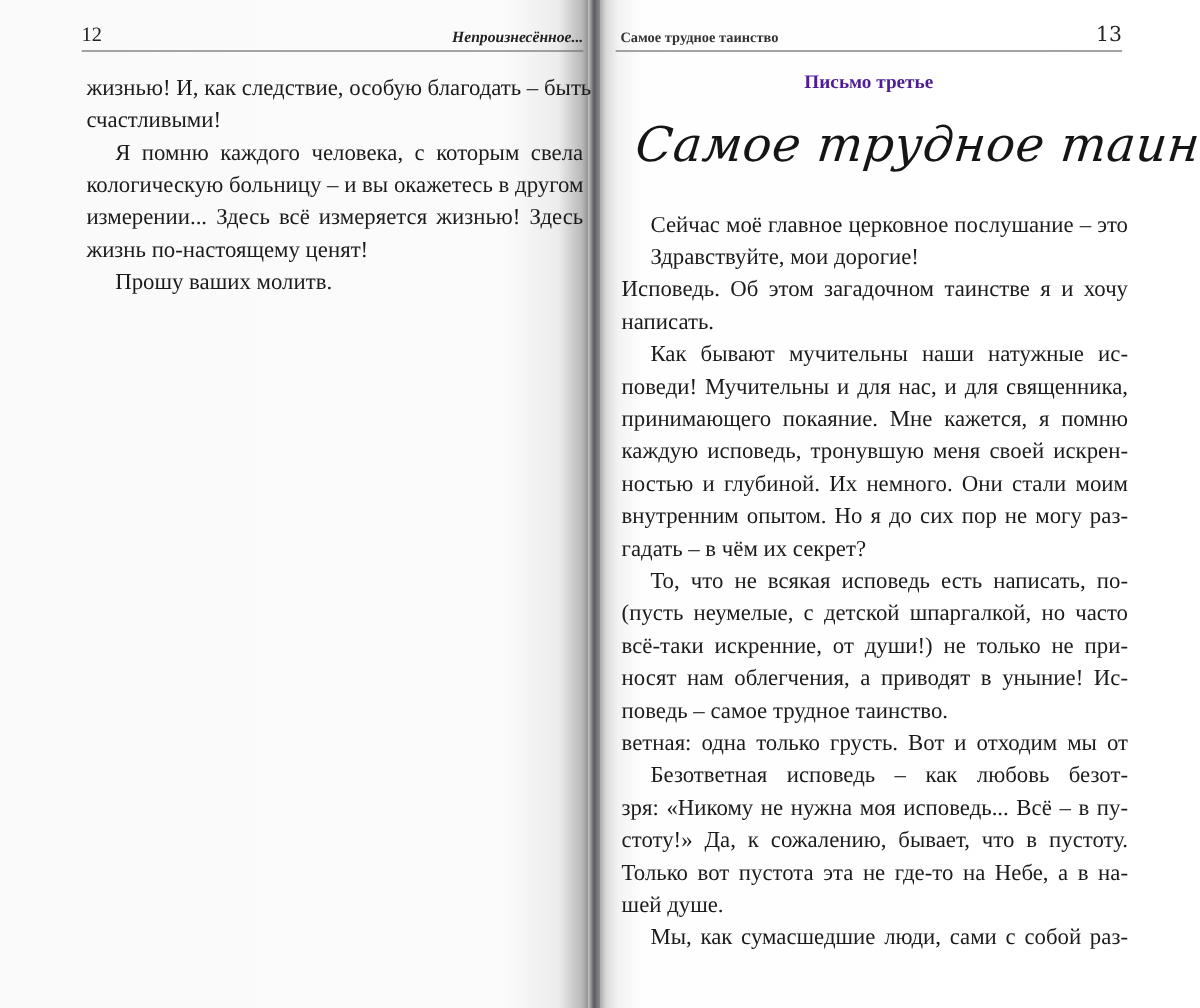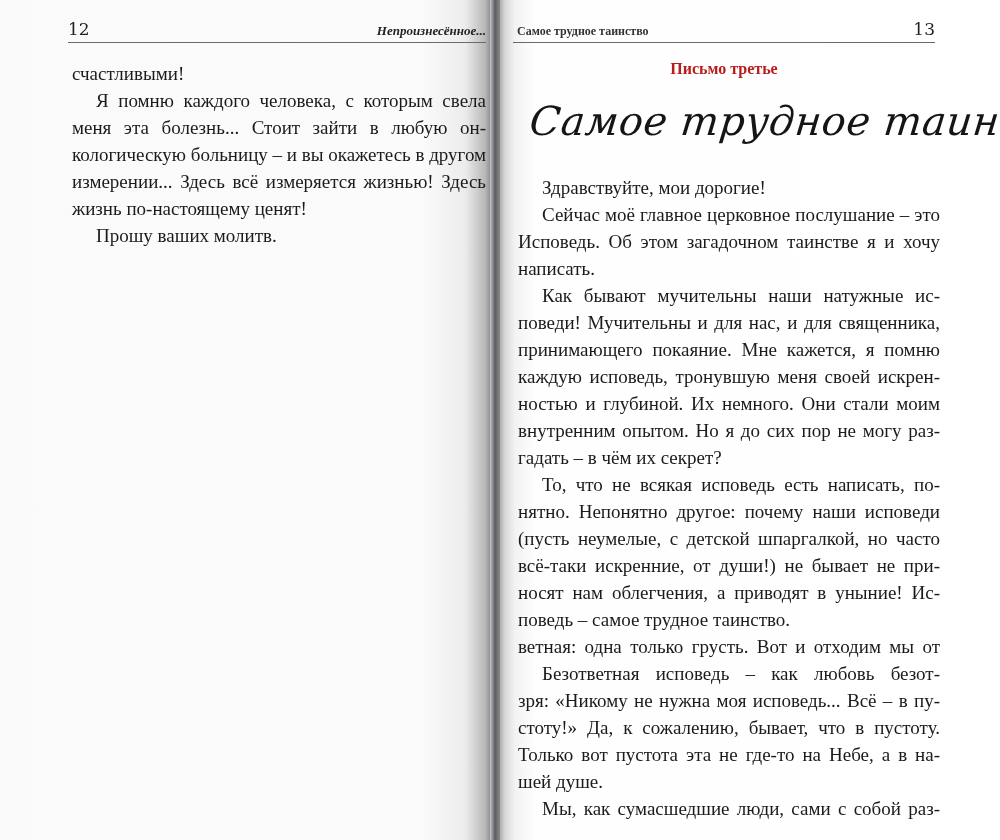--- a/index.html
+++ b/index.html
@@ -24,21 +24,21 @@
       background: linear-gradient(to right, #c7c7c7, #5f5a63 50%, #8a8a8a);
     }
     .running-head {
       position: absolute; top: 18px; height: 24px;
       border-bottom: 1.5px solid #6a6a6a;
       font-size: 15px;
     }
     .rh-left { left: 68px; width: 418px; }
     .rh-right { left: 513px; width: 422px; }
     .page-num { position: absolute; bottom: 3px; font-size: 17px; color: #222; }
-    .rh-left .page-num { left: 0; }
+    .rh-left .page-num { left: 0; font-family: Liberation Serif, serif; }
     .rh-right .page-num { right: 0; }
     .rh-title-italic {
       position: absolute; right: 0; bottom: 3px;
       font-style: italic; font-weight: bold; font-size: 13px;
       font-family: "Liberation Serif", serif; color: #222;
     }
     .rh-title-right {
       position: absolute; left: 4px; bottom: 3px;
       font-size: 12px; font-weight: bold; color: #333;
       font-family: "Liberation Serif", serif;
@@ -47,21 +47,21 @@
       position: absolute; font-size: 19px; line-height: 27px;
       font-family: "Liberation Serif", serif; color: #1b1b1b;
     }
     .left-text { left: 72px; top: 60px; width: 414px; }
     .right-text { left: 518px; top: 174px; width: 422px; }
     .line { display: block; white-space: nowrap; text-align: justify; text-align-last: justify; }
     .line.last { text-align-last: left; }
     .line.indent { padding-left: 24px; }
     .subtitle {
       position: absolute; left: 513px; top: 60px; width: 422px; text-align: center;
-      font-size: 16px; font-weight: bold; font-family: "Liberation Serif", serif; color: #b91c1c;
+      font-size: 16px; font-weight: bold; font-family: "Liberation Serif", serif; color: #4c1d95;
     }
     .chapter-title {
       position: absolute; left: 530px; top: 98px; width: 400px;
       font-size: 40px; font-style: italic; color: #151515;
       font-family: "DejaVu Serif", serif; letter-spacing: 0.5px;
       white-space: nowrap; transform: skewX(-6deg);
     }
   </style>
 </head>
 <body>
@@ -70,53 +70,52 @@
   <div class="page-left"></div>
   <div class="page-right"></div>
   <div class="gutter"></div>
 
   <div class="running-head rh-left">
     <span class="page-num">12</span>
     <span class="rh-title-italic">Непроизнесённое...</span>
   </div>
 
   <div class="text-block left-text" id="left-lines">
+      <span class="line">жизнью! И, как следствие, особую благодать – быть</span>
       <span class="line last">счастливыми!</span>
       <span class="line indent">Я помню каждого человека, с которым свела</span>
-      <span class="line">меня эта болезнь... Стоит зайти в любую он-</span>
       <span class="line">кологическую больницу – и вы окажетесь в другом</span>
       <span class="line">измерении... Здесь всё измеряется жизнью! Здесь</span>
       <span class="line last">жизнь по-настоящему ценят!</span>
       <span class="line indent last">Прошу ваших молитв.</span>
     </div>
 
   <div class="running-head rh-right">
     <span class="rh-title-right">Самое трудное таинство</span>
     <span class="page-num">13</span>
   </div>
 
   <div class="subtitle">Письмо третье</div>
   <div class="chapter-title">Самое трудное таинство</div>
 
   <div class="text-block right-text" id="right-lines">
+      <span class="line indent">Сейчас моё главное церковное послушание – это</span>
       <span class="line indent last">Здравствуйте, мои дорогие!</span>
-      <span class="line indent">Сейчас моё главное церковное послушание – это</span>
       <span class="line">Исповедь. Об этом загадочном таинстве я и хочу</span>
       <span class="line last">написать.</span>
       <span class="line indent">Как бывают мучительны наши натужные ис-</span>
       <span class="line">поведи! Мучительны и для нас, и для священника,</span>
       <span class="line">принимающего покаяние. Мне кажется, я помню</span>
       <span class="line">каждую исповедь, тронувшую меня своей искрен-</span>
       <span class="line">ностью и глубиной. Их немного. Они стали моим</span>
       <span class="line">внутренним опытом. Но я до сих пор не могу раз-</span>
       <span class="line last">гадать – в чём их секрет?</span>
       <span class="line indent">То, что не всякая исповедь есть написать, по-</span>
-      <span class="line">нятно. Непонятно другое: почему наши исповеди</span>
       <span class="line">(пусть неумелые, с детской шпаргалкой, но часто</span>
-      <span class="line">всё-таки искренние, от души!) не бывает не при-</span>
+      <span class="line">всё-таки искренние, от души!) не только не при-</span>
       <span class="line">носят нам облегчения, а приводят в уныние! Ис-</span>
       <span class="line last">поведь – самое трудное таинство.</span>
       <span class="line">ветная: одна только грусть. Вот и отходим мы от</span>
       <span class="line indent">Безответная исповедь – как любовь безот-</span>
       <span class="line">зря: «Никому не нужна моя исповедь... Всё – в пу-</span>
       <span class="line">стоту!» Да, к сожалению, бывает, что в пустоту.</span>
       <span class="line">Только вот пустота эта не где-то на Небе, а в на-</span>
       <span class="line last">шей душе.</span>
       <span class="line indent">Мы, как сумасшедшие люди, сами с собой раз-</span>
     </div>

